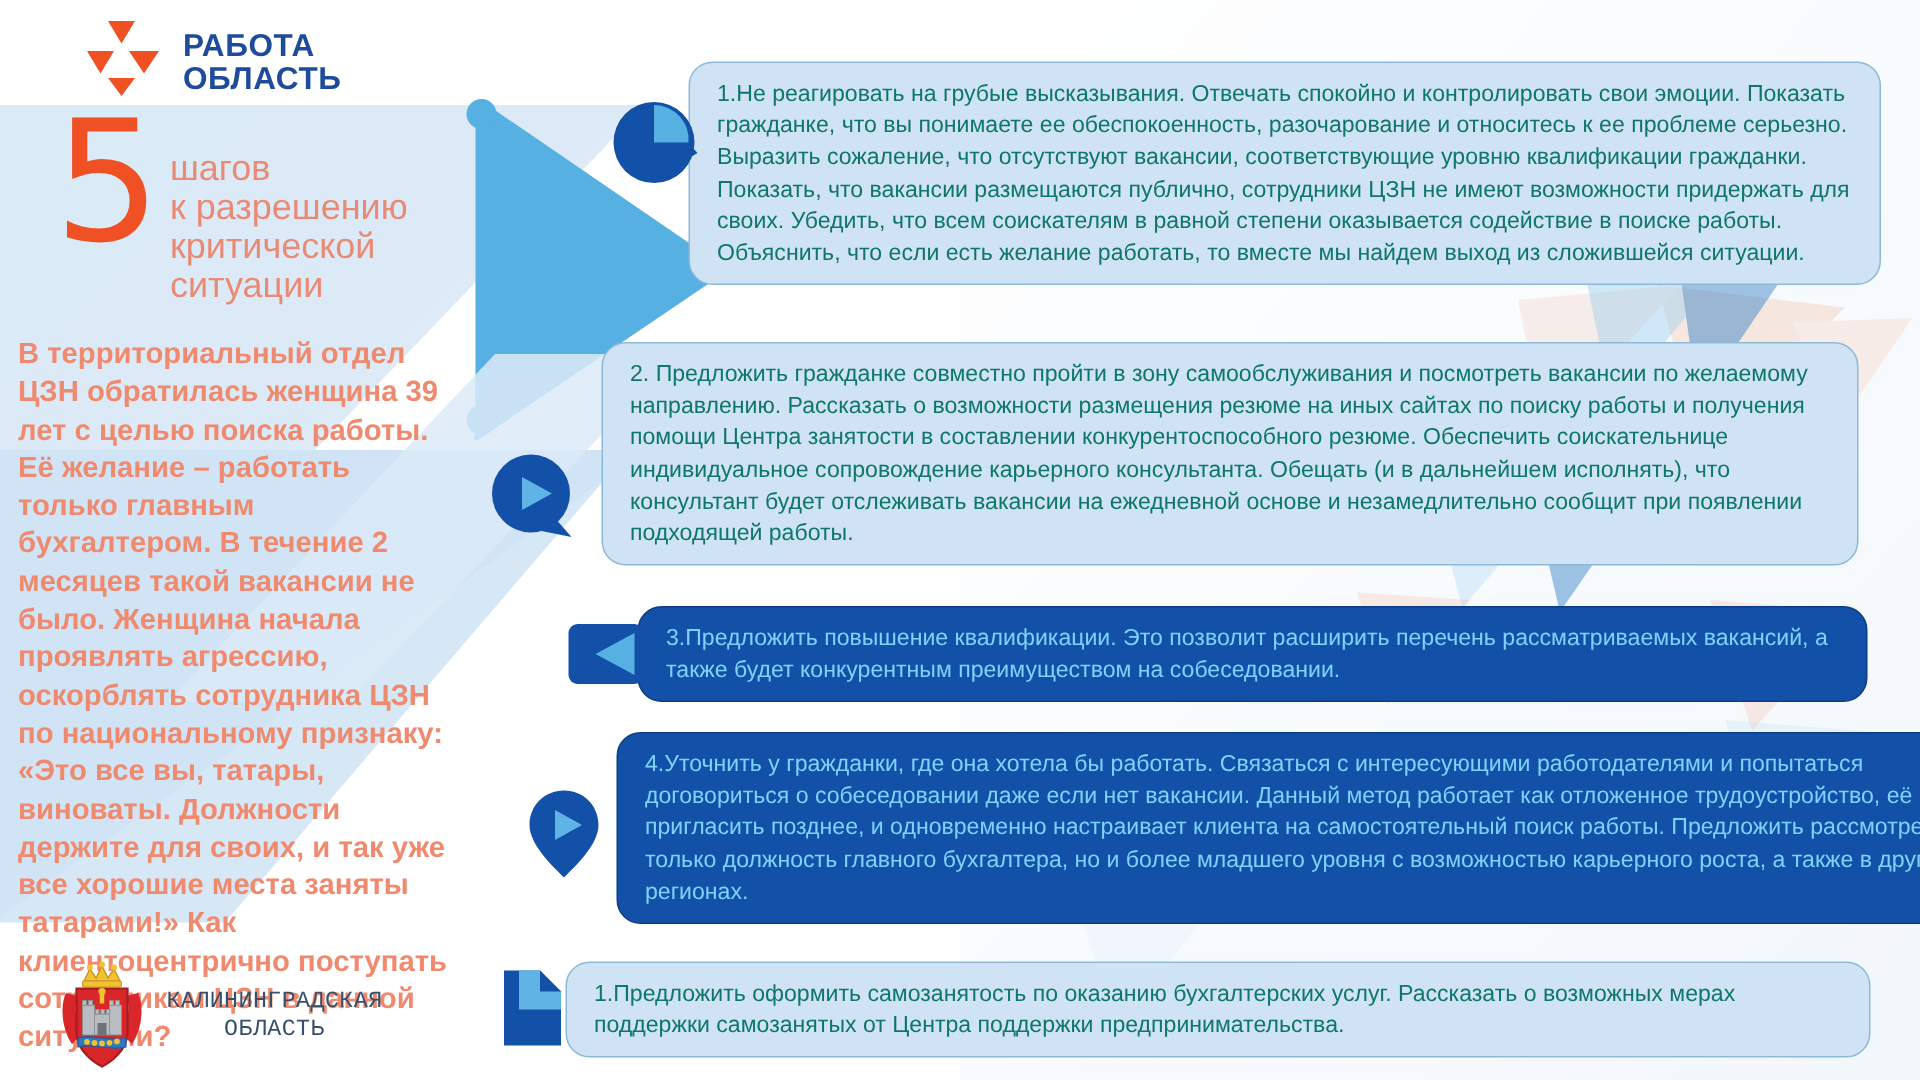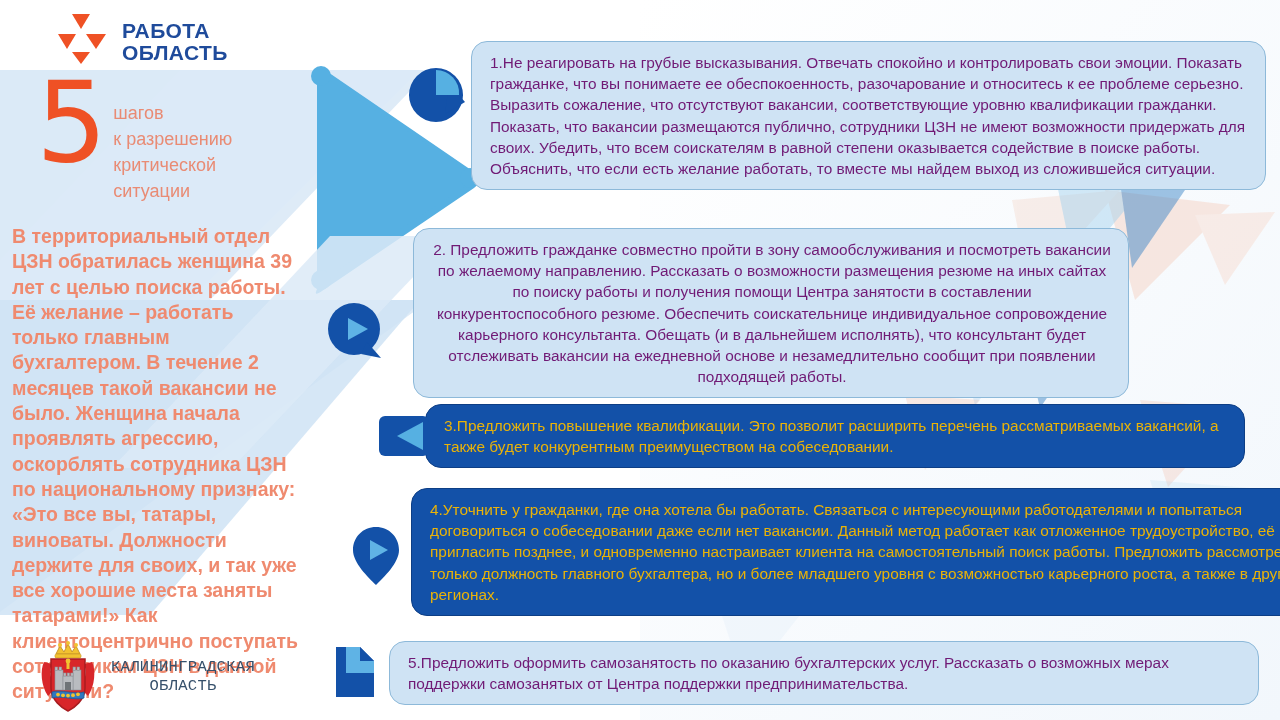--- a/index.html
+++ b/index.html
@@ -26,21 +26,21 @@
   }
   .logo-text div{white-space:nowrap;}
 
   
   .headline{position:absolute;left:36px;top:92px;display:flex;align-items:flex-start;z-index:5;}
   .big-five{
     font-size:112px;line-height:92px;color:#ef5125;font-weight:400;
     font-family:"DejaVu Sans",sans-serif;margin-right:6px;margin-top:-16px;
   }
   .headline-lines{
-    color:#e98b74;font-size:18px;line-height:26px;padding-top:8px;white-space:pre-line;
+    color:#e98b74;font-size:24px;line-height:26px;padding-top:8px;white-space:pre-line;
   }
 
   
   .case-text{
     position:absolute;left:12px;top:224px;width:290px;z-index:5;
     color:#ef8a6f;font-size:19.5px;line-height:25.3px;font-weight:bold;
   }
 
   
   .region{position:absolute;left:36px;top:640px;display:flex;align-items:center;gap:11px;z-index:5;font-family:Liberation Mono, monospace;}
@@ -50,28 +50,28 @@
   }
 
   
   .card{
     position:absolute;z-index:6;border-radius:16px;
     padding:10px 16px 10px 18px;
     font-size:15.4px;line-height:21.2px;
     box-sizing:border-box;
   }
   .card.light{
-    background:#cfe3f4;border:1px solid #8db9d9;color:#701a75;margin-left:12px;
+    background:#cfe3f4;border:1px solid #8db9d9;color:#0f766e;
   }
   .card.dark{
-    background:#1351a8;border:1px solid #0d3e85;color:#eab308;
+    background:#1351a8;border:1px solid #0d3e85;color:#7dd3fc;
   }
 
   #card1{left:459px;top:41px;width:795px;}
-  #card2{left:401px;top:228px;width:716px;text-align:center;}
+  #card2{left:401px;top:228px;width:838px;}
   #card3{left:425px;top:404px;width:820px;}
   #card4{left:411px;top:488px;width:944px;}
   #card5{left:377px;top:641px;width:870px;}
 
   
   .marker{position:absolute;z-index:7;}
   #marker1{left:405px;top:64px;width:62px;height:62px;}
   #marker2{left:325px;top:300px;width:62px;height:64px;}
   #marker3{left:377px;top:410px;width:58px;height:54px;}
   #marker4{left:350px;top:525px;width:52px;height:62px;}
@@ -239,15 +239,15 @@
       <path d="M6 4 L30 4 L44 18 L44 54 L6 54 Z" fill="#1351a8"></path>
       <path d="M30 4 L44 18 L30 18 Z" fill="#1351a8"></path>
       <path d="M16 4 L30 4 L30 18 L44 18 L44 30 L16 30 Z" fill="#5fb3e5"></path>
     </svg>
   </div>
 
   <div class="card light" id="card1">1.Не реагировать на грубые высказывания. Отвечать спокойно и контролировать свои эмоции. Показать гражданке, что вы понимаете ее обеспокоенность, разочарование и относитесь к ее проблеме серьезно. Выразить сожаление, что отсутствуют вакансии, соответствующие уровню квалификации гражданки. Показать, что вакансии размещаются публично, сотрудники ЦЗН не имеют возможности придержать для своих. Убедить, что всем соискателям в равной степени оказывается содействие в поиске работы. Объяснить, что если есть желание работать, то вместе мы найдем выход из сложившейся ситуации.</div>
   <div class="card light" id="card2">2. Предложить гражданке совместно пройти в зону самообслуживания и посмотреть вакансии по желаемому направлению. Рассказать о возможности размещения резюме на иных сайтах по поиску работы и получения помощи Центра занятости в составлении конкурентоспособного резюме. Обеспечить соискательнице индивидуальное сопровождение карьерного консультанта. Обещать (и в дальнейшем исполнять), что консультант будет отслеживать вакансии на ежедневной основе и незамедлительно сообщит при появлении подходящей работы.</div>
   <div class="card dark" id="card3">3.Предложить повышение квалификации. Это позволит расширить перечень рассматриваемых вакансий, а также будет конкурентным преимуществом на собеседовании.</div>
   <div class="card dark" id="card4">4.Уточнить у гражданки, где она хотела бы работать. Связаться с интересующими работодателями и попытаться договориться о собеседовании даже если нет вакансии. Данный метод работает как отложенное трудоустройство, её могут пригласить позднее, и одновременно настраивает клиента на самостоятельный поиск работы. Предложить рассмотреть не только должность главного бухгалтера, но и более младшего уровня с возможностью карьерного роста, а также в других регионах.</div>
-  <div class="card light" id="card5">5.Предложить оформить самозанятость по оказанию бухгалтерских услуг. Рассказать о возможных мерах поддержки самозанятых от Центра поддержки предпринимательства.</div>
+  <div class="card light" id="card5">1.Предложить оформить самозанятость по оказанию бухгалтерских услуг. Рассказать о возможных мерах поддержки самозанятых от Центра поддержки предпринимательства.</div>
 
 </div>
 
 </body></html>

